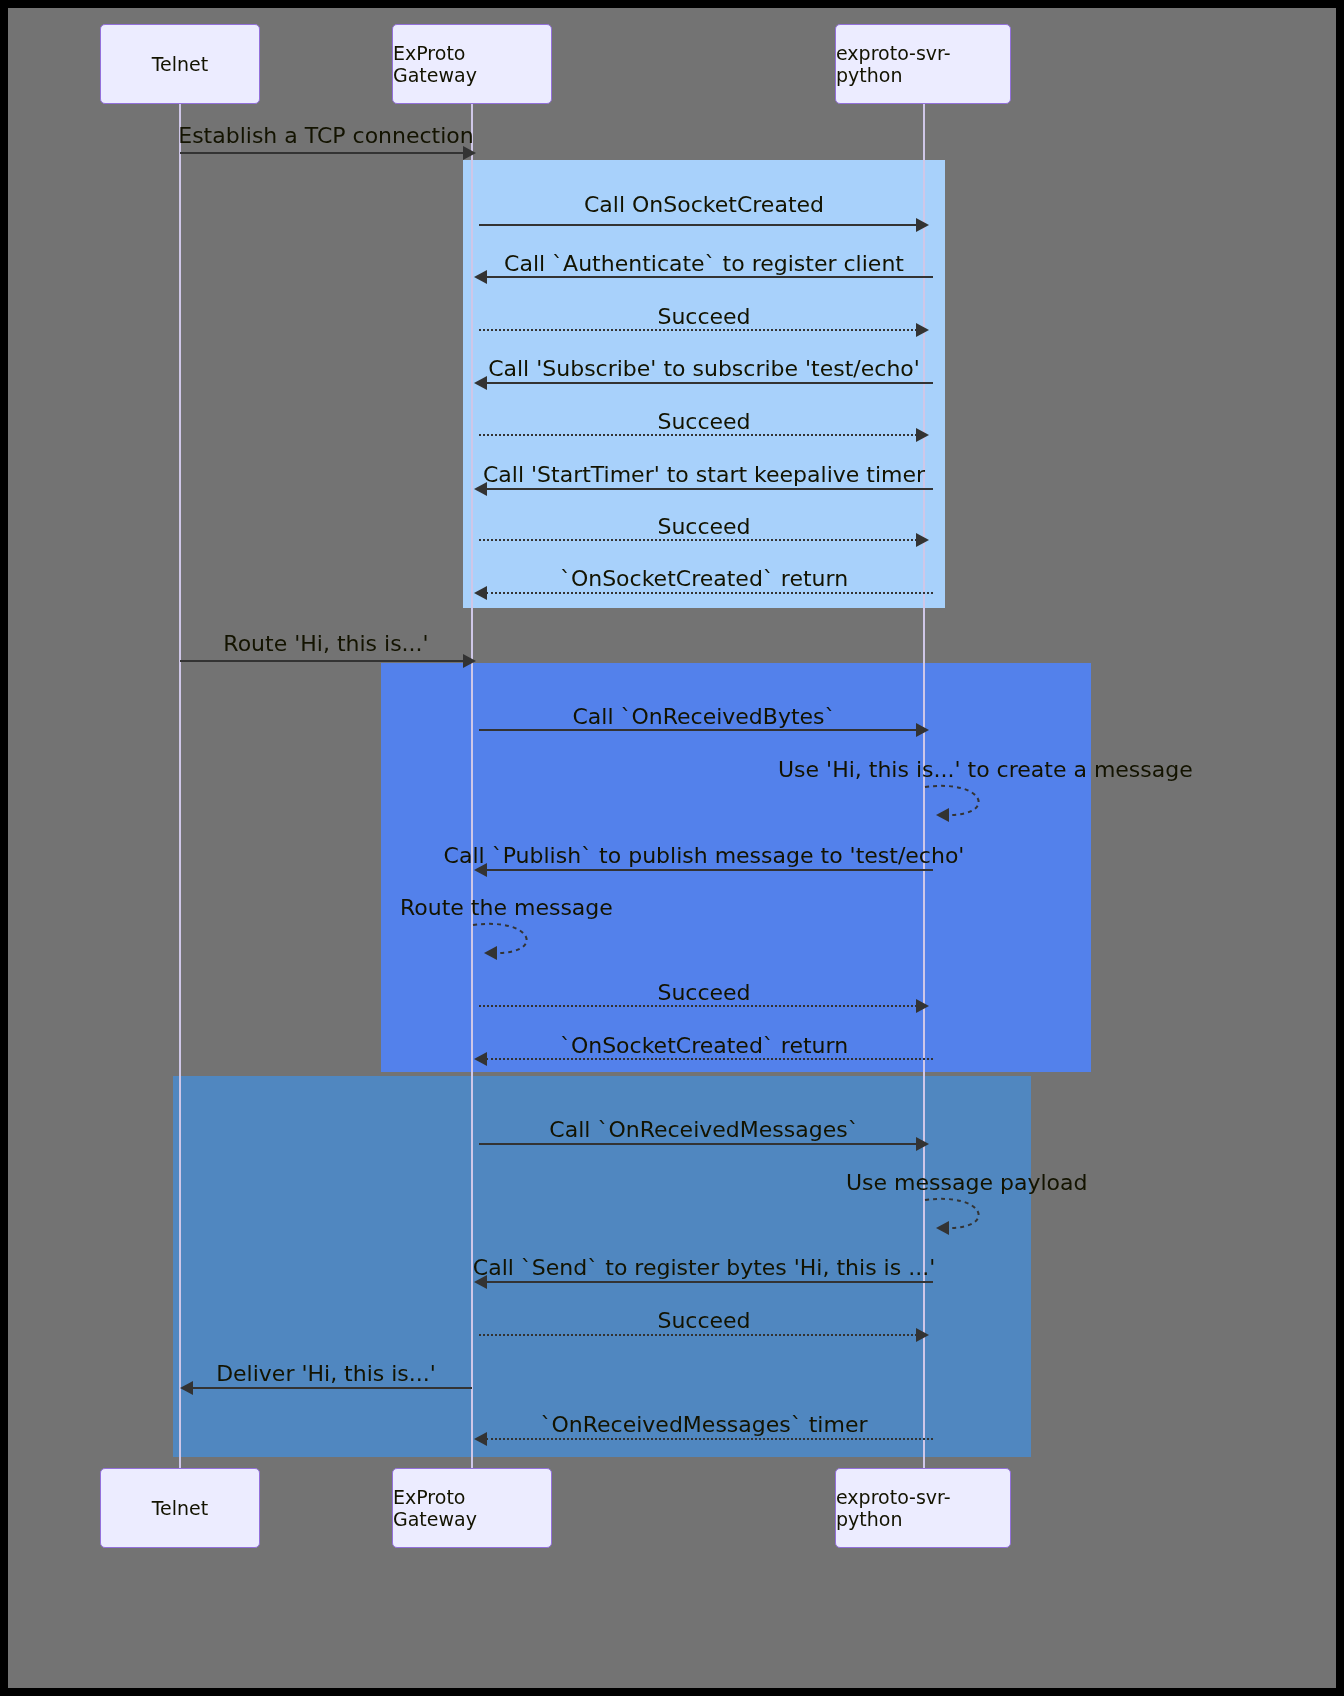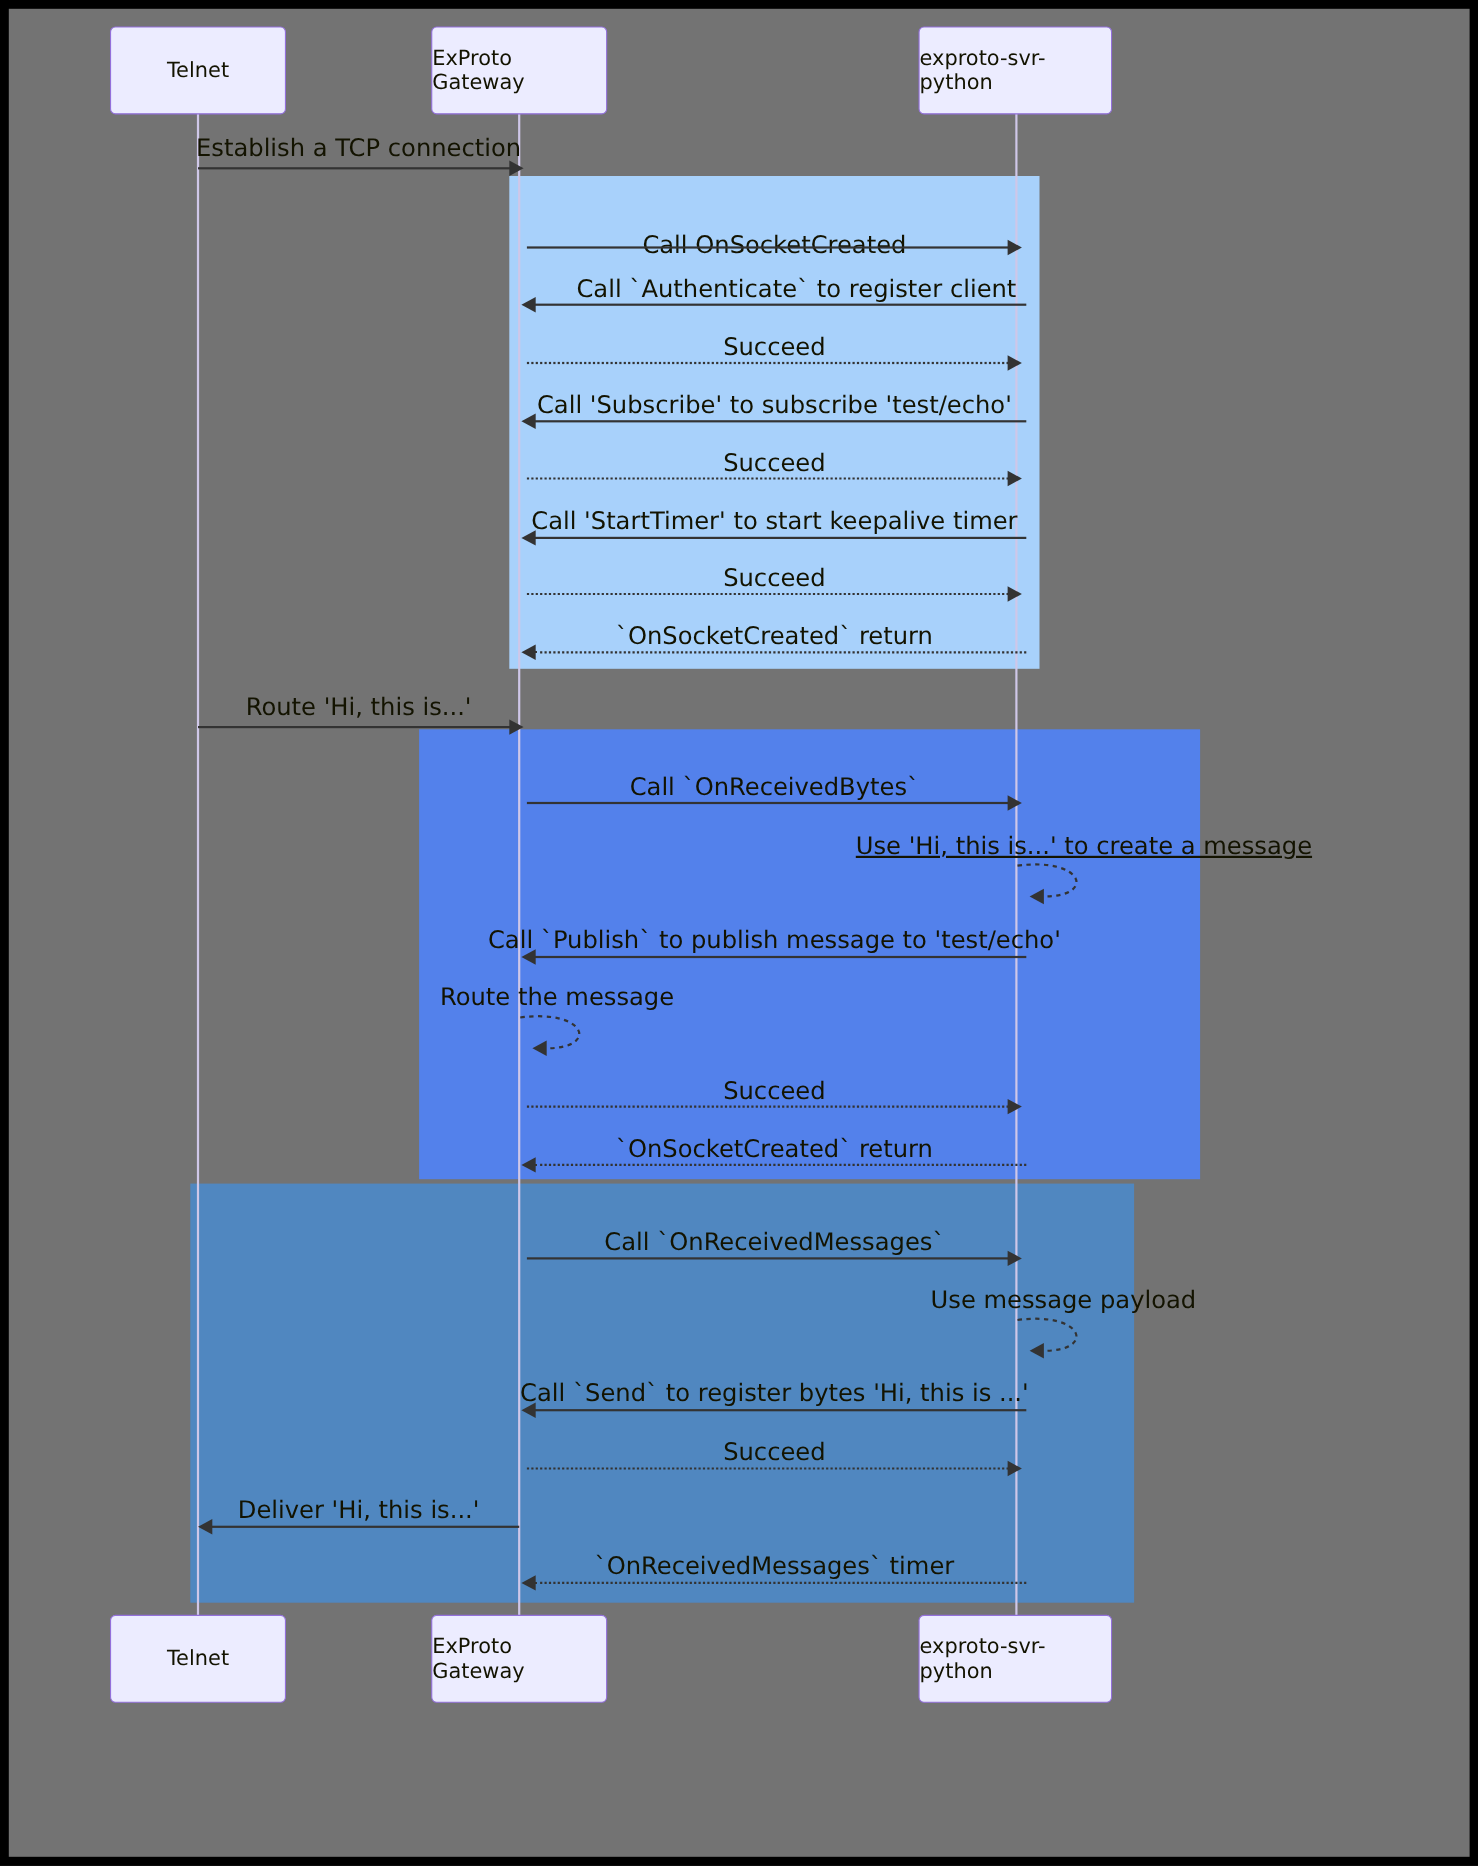--- a/index.html
+++ b/index.html
@@ -73,25 +73,25 @@
       <span>ExProto Gateway</span>
     </div>
     <div class="pbox" style="left:827px;top:1460px;width:176px;height:80px;">
       <span>exproto-svr-python</span>
     </div>
 
     <div class="mlabel" style="left:318px;top:115px;">Establish a TCP connection</div>
     <div class="mline" style="left:172px;top:144px;width:284px;"></div>
     <div class="arrowhead right" style="left:455px;top:138px;"></div>
 
-    <div class="mlabel" style="left:696px;top:203px;">Call OnSocketCreated</div>
+    <div class="mlabel" style="left:696px;top:184px;">Call OnSocketCreated</div>
     <div class="mline" style="left:471px;top:216px;width:438px;"></div>
     <div class="arrowhead right" style="left:908px;top:210px;"></div>
 
-    <div class="mlabel" style="left:696px;top:243px;margin-left:20px;">Call `Authenticate` to register client</div>
+    <div class="mlabel" style="left:696px;top:243px;">Call `Authenticate` to register client</div>
     <div class="mline" style="left:478px;top:268px;width:447px;"></div>
     <div class="arrowhead left" style="left:466px;top:262px;"></div>
 
     <div class="mlabel" style="left:696px;top:296px;">Succeed</div>
     <div class="mline dotted" style="left:471px;top:321px;width:438px;"></div>
     <div class="arrowhead right" style="left:908px;top:315px;"></div>
 
     <div class="mlabel" style="left:696px;top:348px;">Call 'Subscribe' to subscribe 'test/echo'</div>
     <div class="mline" style="left:478px;top:374px;width:447px;"></div>
     <div class="arrowhead left" style="left:466px;top:368px;"></div>
@@ -113,21 +113,21 @@
     <div class="arrowhead left" style="left:466px;top:578px;"></div>
 
     <div class="mlabel" style="left:318px;top:623px;">Route 'Hi, this is...'</div>
     <div class="mline" style="left:172px;top:652px;width:284px;"></div>
     <div class="arrowhead right" style="left:455px;top:646px;"></div>
 
     <div class="mlabel" style="left:696px;top:696px;">Call `OnReceivedBytes`</div>
     <div class="mline" style="left:471px;top:721px;width:438px;"></div>
     <div class="arrowhead right" style="left:908px;top:715px;"></div>
 
-    <div class="mlabel left" style="left:770px;top:749px;text-decoration:underline;">Use 'Hi, this is...' to create a message</div>
+    <div class="mlabel left" style="left:770px;top:749px;">Use 'Hi, this is...' to create a message</div>
     <svg class="selfsvg" width="80" height="46" style="left:915px;top:773px;">
       <path d="M 2 6 C 62 -2, 74 34, 26 34" fill="none" stroke="#333" stroke-width="2" stroke-dasharray="4,4"></path>
       <polygon points="26,27 26,41 13,34" fill="#333"></polygon>
     </svg>
 
     <div class="mlabel" style="left:696px;top:835px;">Call `Publish` to publish message to 'test/echo'</div>
     <div class="mline" style="left:478px;top:861px;width:447px;"></div>
     <div class="arrowhead left" style="left:466px;top:855px;"></div>
 
     <div class="mlabel left" style="left:392px;top:887px;">Route the message</div>

